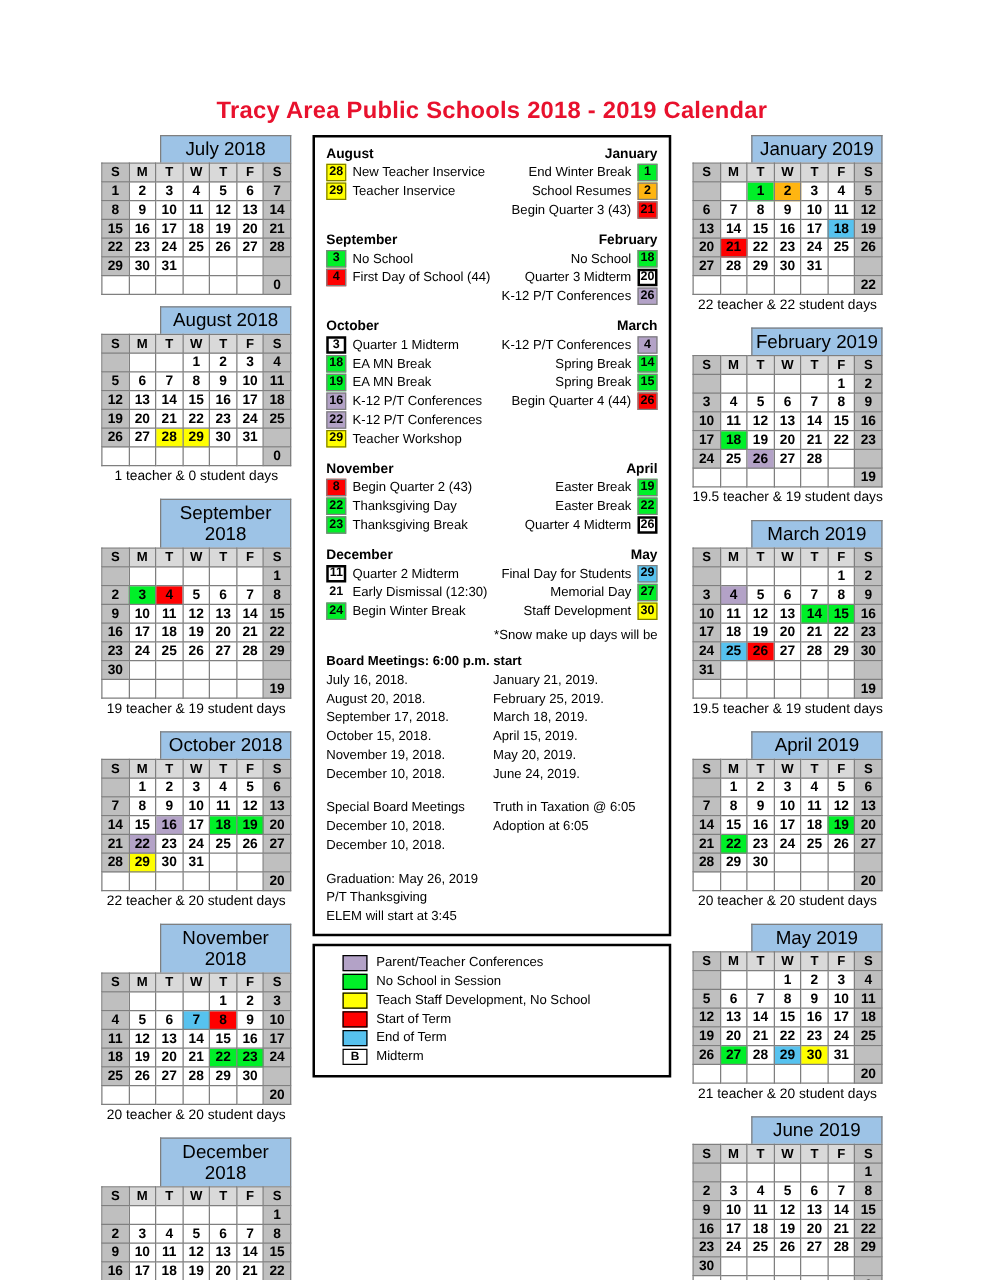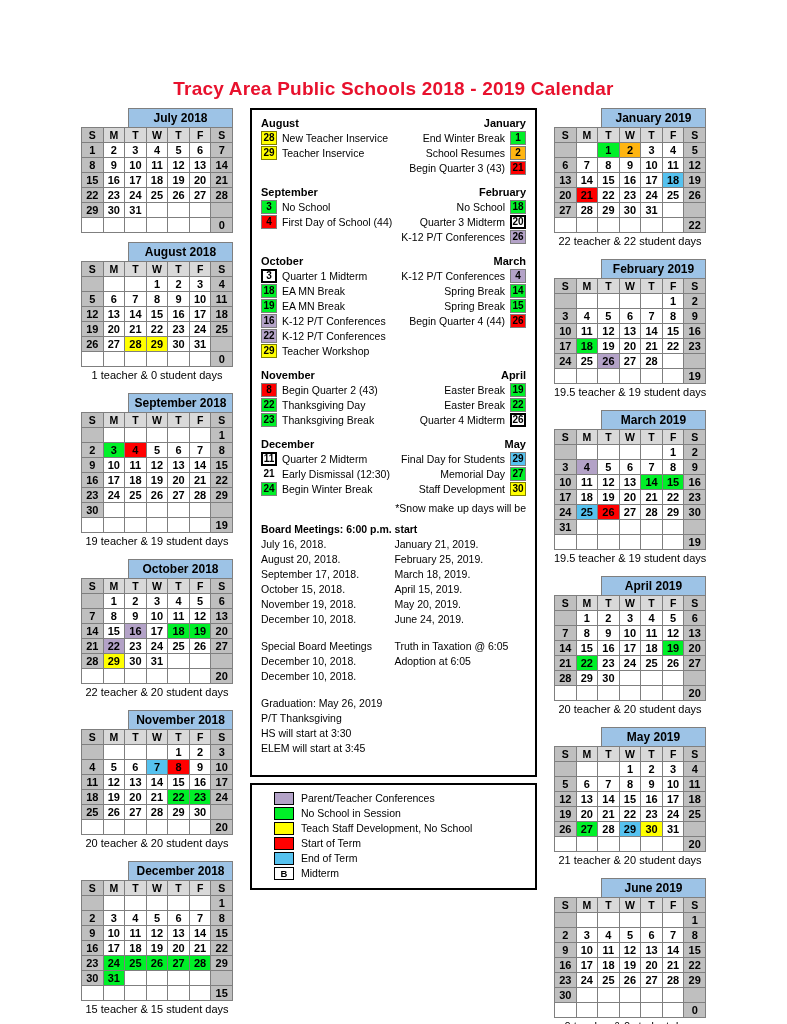--- a/index.html
+++ b/index.html
@@ -45,22 +45,22 @@
     text-align: center;
     vertical-align: middle;
     padding: 0;
     font-weight: bold;
     line-height: 13px;
   }
   .cal caption {
     background: #9dc3e6;
     border: 1px solid #7f7f7f;
     border-bottom: none;
-    font-size: 12px;
-    font-weight: bold;
+    font-size: 15px;
+    font-weight: normal;
     padding: 2px 0 2px;
     caption-side: top;
     margin-left: 47px;
   }
   .cal th.dow { background: #d9d9d9; font-size: 10.5px; }
   .cal th.dow.wk { background: #bfbfbf; }
   td.wk { background: #bfbfbf; }
   td.blank { background: #ffffff; }
   td.g { background: #00f028; }
   td.y { background: #ffff00; }
@@ -74,21 +74,21 @@
   .daynote {
     font-size: 11px;
     text-align: center;
     padding: 2px 0 3px;
     white-space: nowrap;
   }
 
   
   .center-box {
     border: 2px solid #000;
-    padding: 7px 9px 19px;
+    padding: 7px 9px 6px;
     margin-bottom: 6px;
   }
   .legend-block { margin-bottom: 11px; }
   .lg-head {
     display: flex; justify-content: space-between;
     font-size: 11px; font-weight: bold; margin-bottom: 2px;
   }
   .lg-rows { display: flex; justify-content: space-between; gap: 6px; }
   .lg-col { display: flex; flex-direction: column; gap: 1px; }
   .lg-col.right { align-items: flex-end; }
@@ -824,21 +824,20 @@
           <div class="c2" id="special-right">
               <div>Truth in Taxation @ 6:05</div>
               <div>Adoption at 6:05</div>
             </div>
         </div>
       </div>
       <div class="spacer"></div>
       <div class="txt" id="graduation">
           <div>Graduation: May 26, 2019</div>
           <div>P/T Thanksgiving</div>
-          <div>HS will start at 3:30</div>
           <div>ELEM will start at 3:45</div>
         </div>
     </div>
     <div class="key-box">
       <div id="key-list">
           <div class="key-item">
             <span class="key-sw p" style="background: rgb(179, 162, 199);"></span>
             <span>Parent/Teacher Conferences</span>
           </div>
           <div class="key-item">

